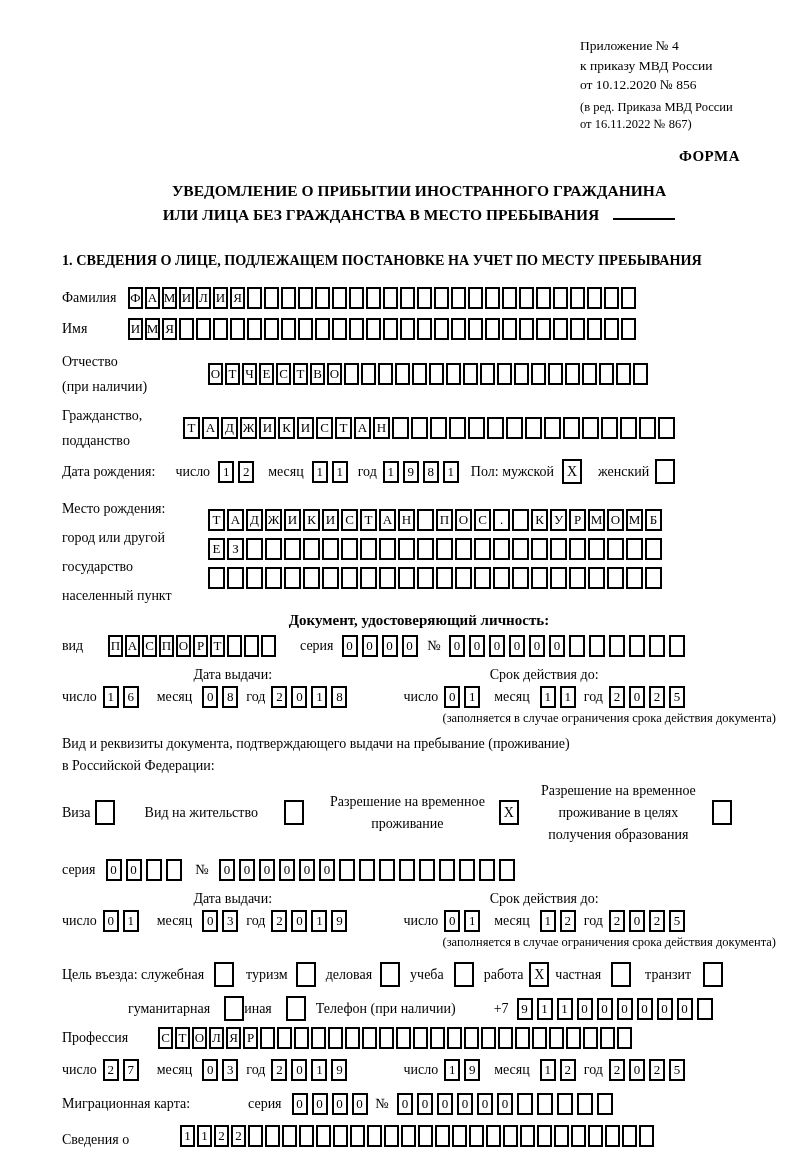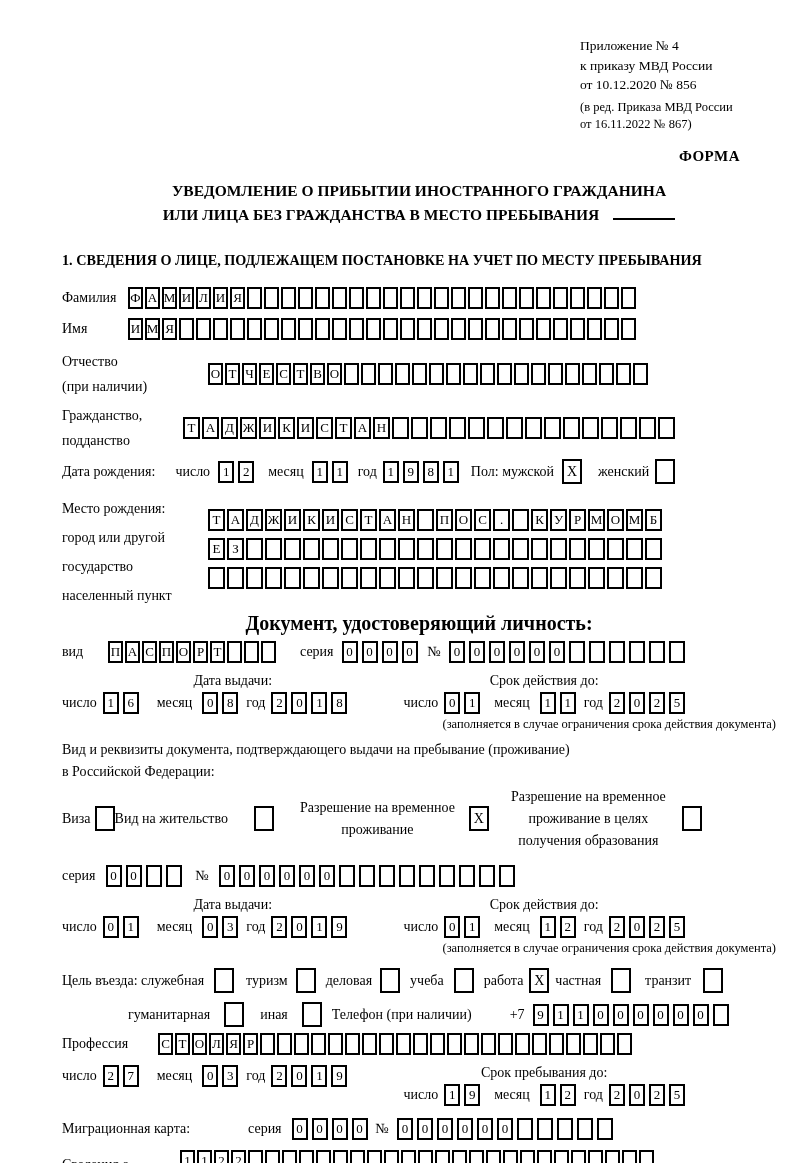--- a/index.html
+++ b/index.html
@@ -34,21 +34,21 @@
   .cells.wide .cell { width:17px; }
   .cells.dates { gap:4px; }
   .cells.dates .cell { width:16px; }
 
   .cb {
     width:20px; height:25px; border:2px solid #000; background:#fff;
     display:inline-flex; align-items:center; justify-content:center;
     font-size:14px; flex-shrink:0;
   }
 
-  .heading-center { text-align:center; font-weight:bold; font-size:20px; margin-top:8px; }
+  .heading-center { text-align:center; font-weight:bold; font-size:15px; margin-top:8px; }
 
   .date-pair { display:flex; margin-top:10px; }
   .date-group { }
   .date-header { font-size:14px; text-align:center; margin-bottom:3px; }
   .date-row { display:flex; align-items:center; }
   .caption { font-size:12.5px; text-align:right; margin-top:3px; }
 
   .multi { font-size:14px; text-align:center; line-height:1.55; }
 
   .cells-col .cells { margin-bottom:7px; }
@@ -422,21 +422,21 @@
     </div>
   </div>
   <div class="caption">(заполняется в случае ограничения срока действия документа)</div>
 
   <div class="lbl mt10" style="white-space:normal">Вид и реквизиты документа, подтверждающего выдачи на пребывание (проживание)</div>
   <div class="lbl mt6">в Российской Федерации:</div>
 
   <div class="row top mt6">
     <span class="lbl">Виза</span>
     <span class="cb" style="margin-left:4px"></span>
-    <span class="lbl" style="">Вид на жительство</span>
+    <span class="lbl" style="margin-left:30px">Вид на жительство</span>
     <span class="cb" style="margin-left:26px"></span>
     <div class="multi" style="margin-left:26px">
       <div>Разрешение на временное</div>
       <div>проживание</div>
     </div>
     <span class="cb" style="margin-left:14px">X</span>
     <div class="multi" style="margin-left:22px">
       <div>Разрешение на временное</div>
       <div>проживание в целях</div>
       <div>получения образования</div>
@@ -533,21 +533,21 @@
     <span class="cb" style="margin-left:6px">X</span>
     <span class="lbl" style="margin-left:6px">частная</span>
     <span class="cb" style="margin-left:10px"></span>
     <span class="lbl" style="margin-left:14px">транзит</span>
     <span class="cb" style="margin-left:12px"></span>
   </div>
 
   <div class="row" style="margin-left:66px">
     <span class="lbl">гуманитарная</span>
     <span class="cb" style="margin-left:14px"></span>
-    <span class="lbl" style="margin-left:16px">иная</span>
+    <span class="lbl" style="">иная</span>
     <span class="cb" style="margin-left:14px"></span>
     <span class="lbl" style="margin-left:10px">Телефон (при наличии)</span>
     <span class="lbl" style="margin-left:38px">+7</span>
     <span class="cells dates" style="margin-left:8px">
         <span class="cell">9</span>
         <span class="cell">1</span>
         <span class="cell">1</span>
         <span class="cell">0</span>
         <span class="cell">0</span>
         <span class="cell">0</span>
@@ -608,21 +608,20 @@
         <span class="lbl" style="margin-left:8px;margin-right:6px">год</span>
         <span class="cells dates">
             <span class="cell">2</span>
             <span class="cell">0</span>
             <span class="cell">1</span>
             <span class="cell">9</span>
           </span>
       </div>
     </div>
     <div class="date-group" style="margin-left:56px">
-      <div class="date-header">Срок пребывания до:</div>
       <div class="date-row">
         <span class="lbl" style="margin-right:6px">число</span>
         <span class="cells dates">
             <span class="cell">1</span>
             <span class="cell">9</span>
           </span>
         <span class="lbl" style="margin-left:14px;margin-right:10px">месяц</span>
         <span class="cells dates">
             <span class="cell">1</span>
             <span class="cell">2</span>

